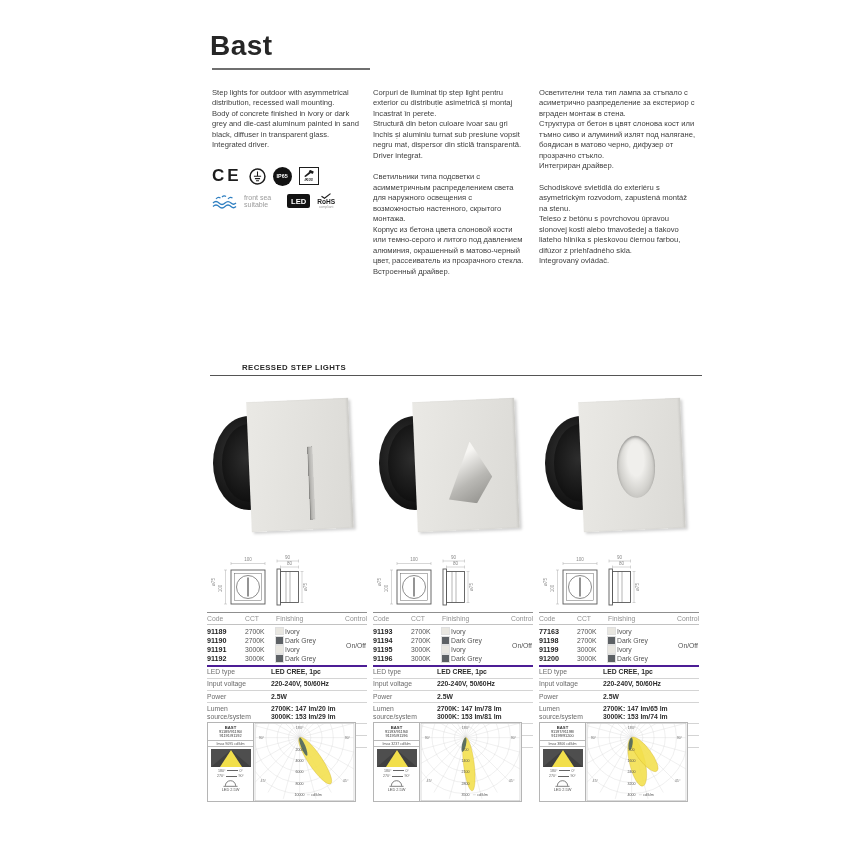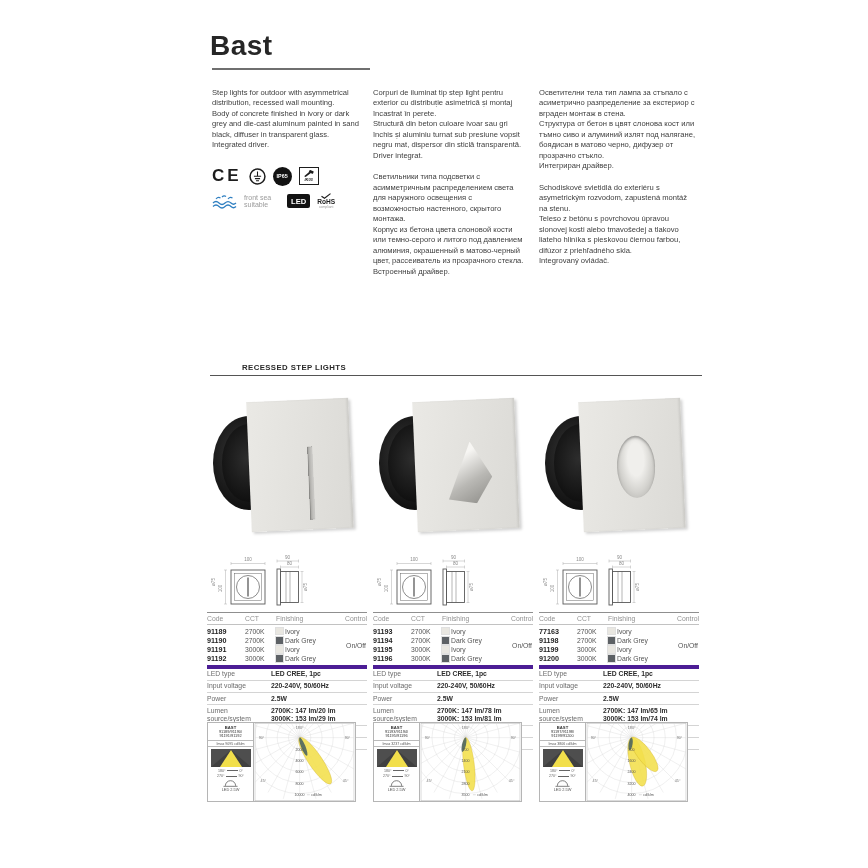--- a/index.html
+++ b/index.html
@@ -57,21 +57,21 @@
       box-shadow:inset 0 2px 2.5px rgba(0,0,0,.3);}
   .dims{position:absolute;left:0;top:162px;width:160px;height:58px;}
   
   .ptable{position:absolute;left:0;top:222px;width:160px;font-size:6.8px;color:#555;}
   .t-row{display:flex;align-items:center;}
   .t-head{height:11px;border-top:1px solid #8f8f8f;border-bottom:1px solid #c2c2c2;color:#929292;}
   .c-code{width:38px;}
   .c-cct{width:31px;}
   .c-fin{flex:1;display:flex;align-items:center;gap:2.5px;}
   .c-ctl{width:30px;text-align:right;}
-  .t-vars{position:relative;border-bottom:4px solid #4c1d95;padding:1.5px 0;}
+  .t-vars{position:relative;border-bottom:2px solid #4c1d95;padding:1.5px 0;}
   .t-var{height:9.2px;}
   .b{font-weight:700;color:#1f1f1f;font-size:7.2px;}
   .sw{width:6.5px;height:6.5px;display:inline-block;outline:.5px solid rgba(0,0,0,.12);}
   .c-fin u{text-decoration:none;}
   .ctl-ov{position:absolute;right:1px;top:50%;transform:translateY(-50%);color:#555;}
   .t-spec{display:flex;border-bottom:1px solid #d4d4d4;padding:1.5px 0;line-height:1.2;}
   .sl{width:64px;color:#6b6b6b;}
   .sv{flex:1;color:#2c2c2c;font-weight:600;}
   .svl{display:block;}
   

